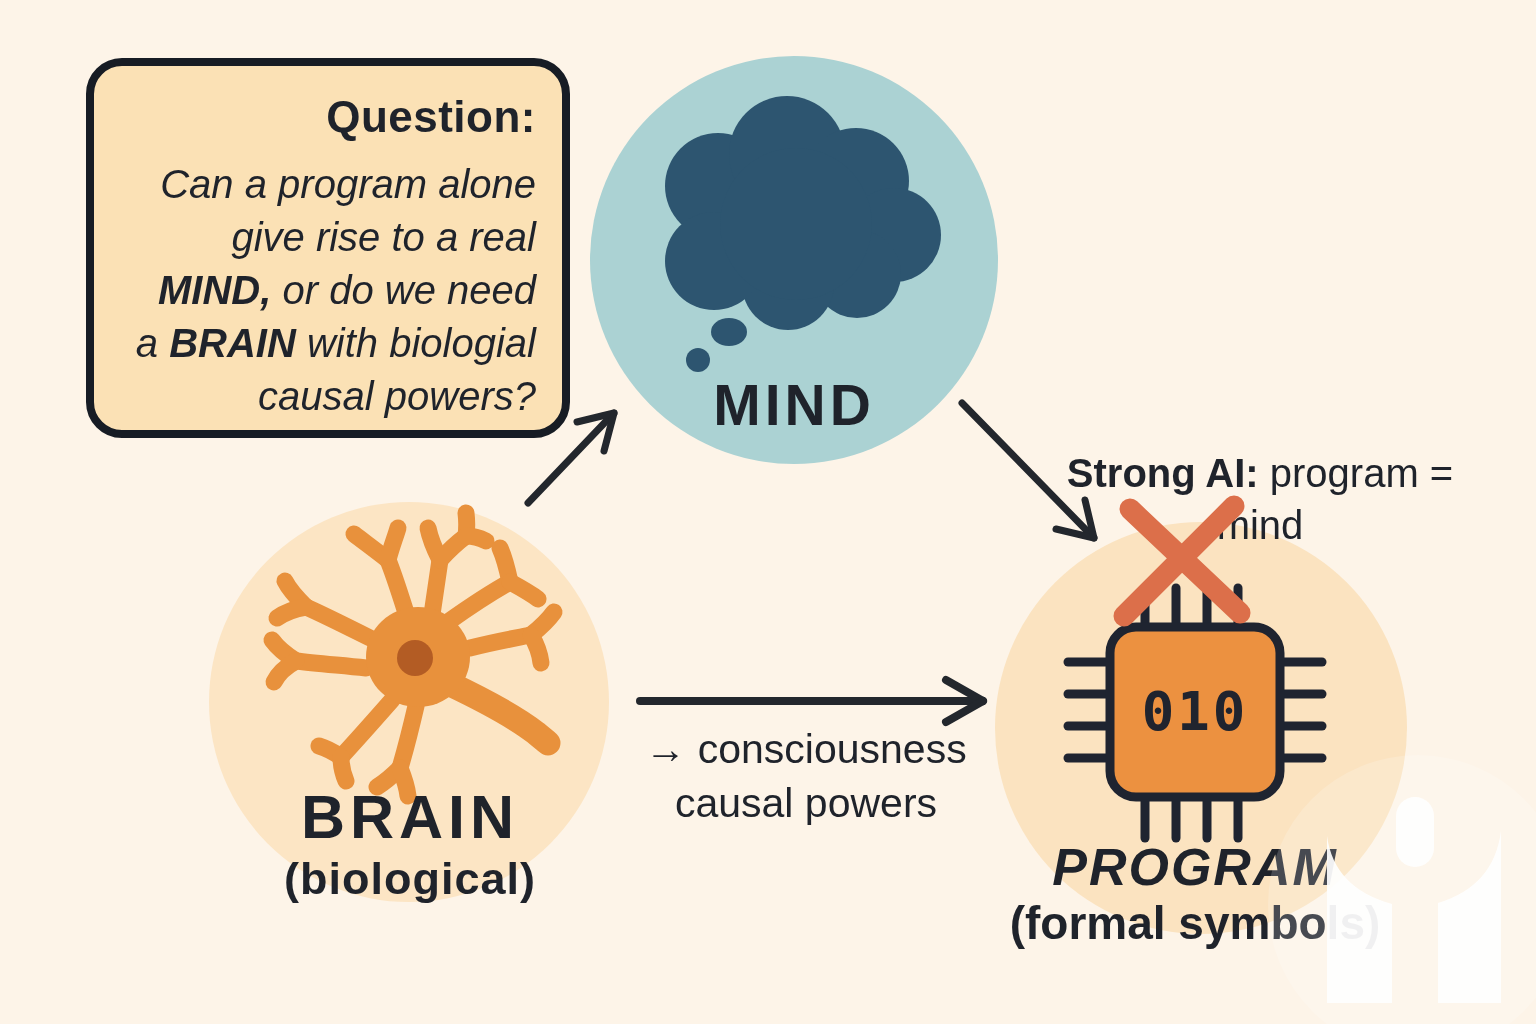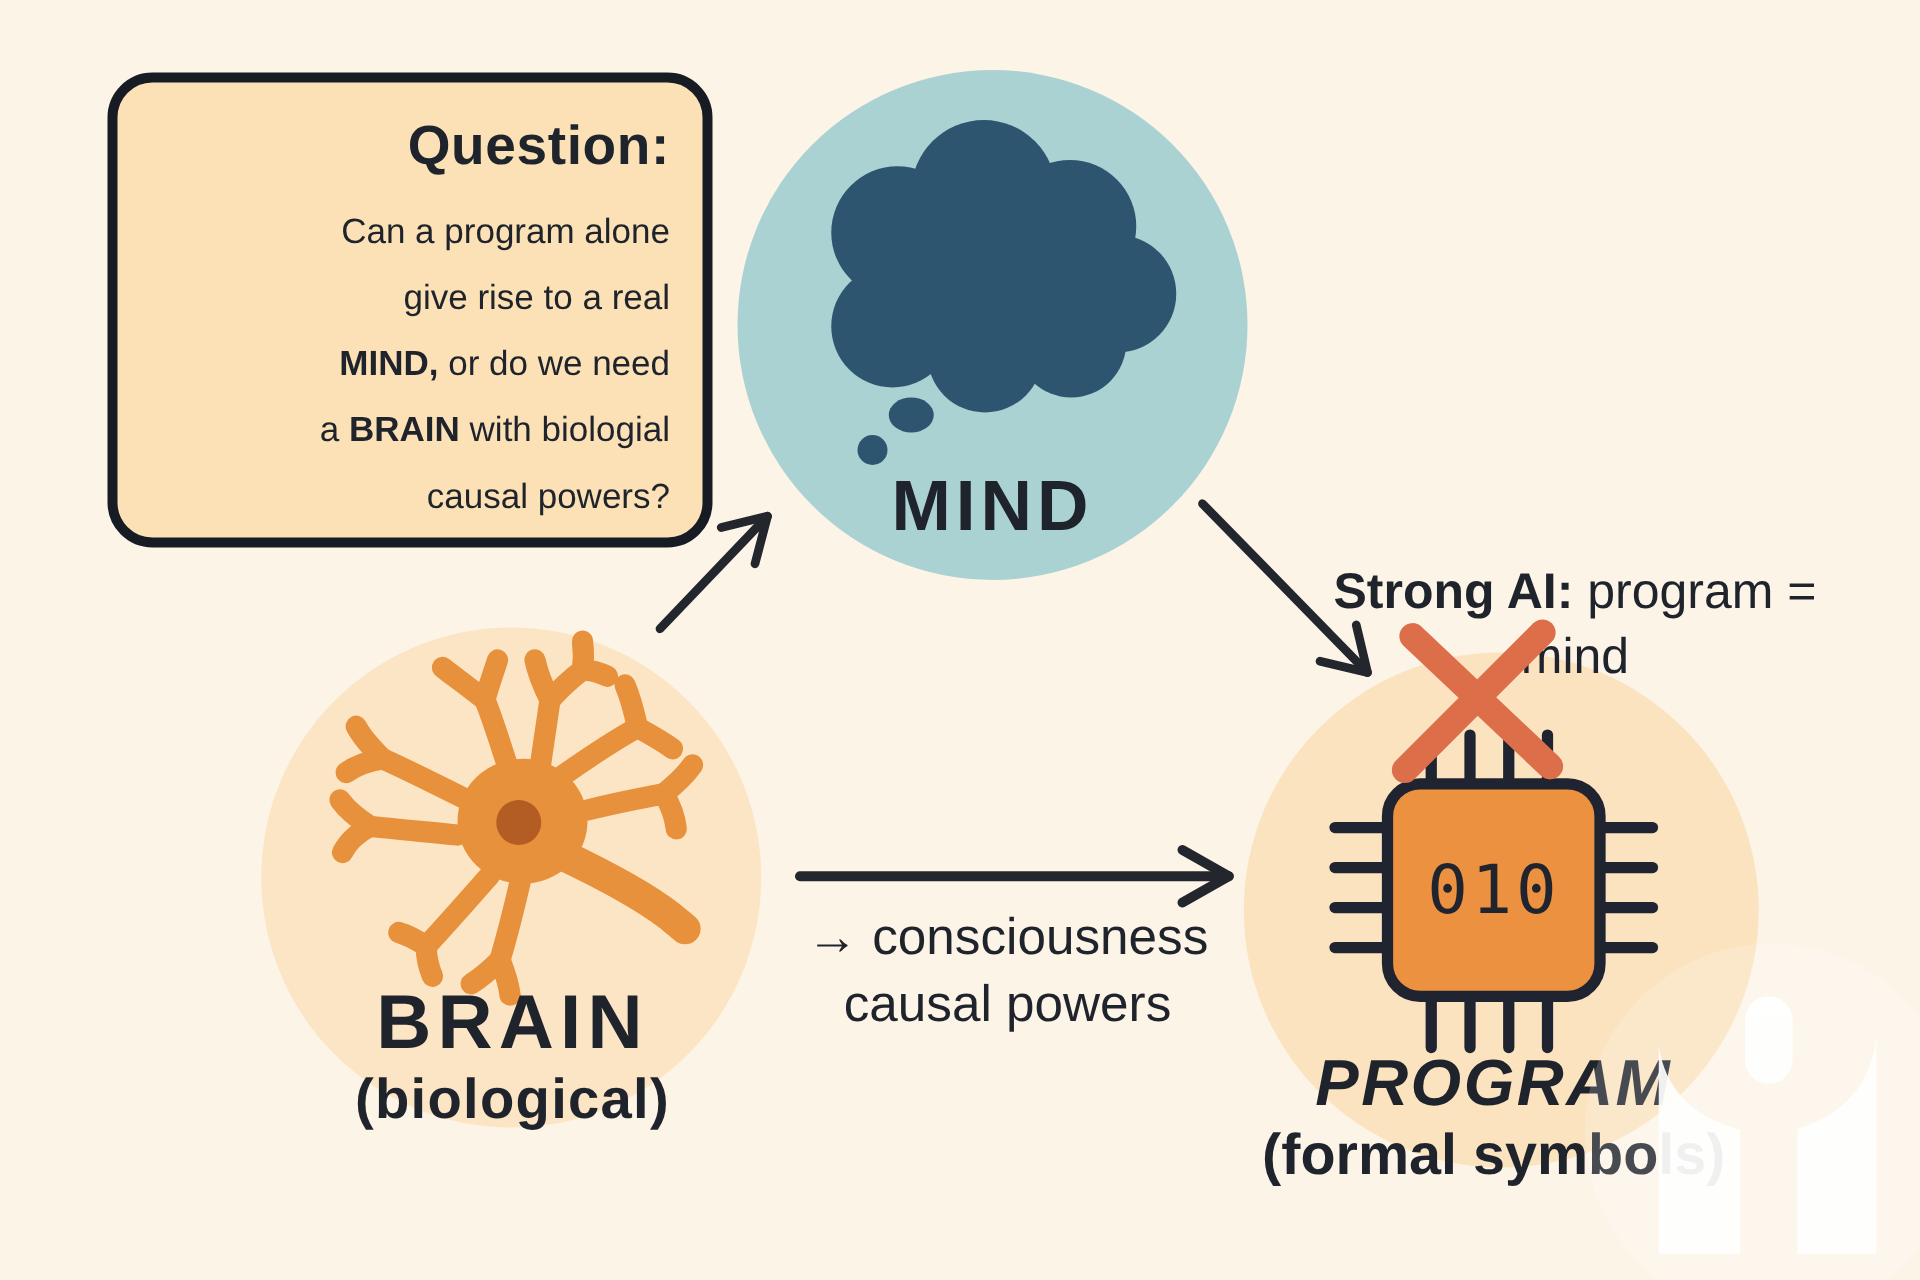--- a/index.html
+++ b/index.html
@@ -20,38 +20,38 @@
 
   .txt{position:absolute;z-index:3;}
   .center{text-align:center;}
 
   .qbox{
     position:absolute;left:86px;top:58px;width:484px;height:380px;
     background:#fbe1b5;border:8px solid #171c24;border-radius:36px;
     box-sizing:border-box;padding:20px 26px;z-index:3;text-align:right;
   }
   .qtitle{font-size:44px;font-weight:bold;margin:6px 0 16px 6px;letter-spacing:0.5px;}
-  .qbody{font-size:28px;line-height:53px;margin-left:6px;white-space:nowrap;}
+  .qbody{font-size:40px;line-height:53px;margin-left:6px;white-space:nowrap;font-style:italic;}
   .qbody strong{font-weight:bold;}
 
   .node-label{font-weight:bold;}
   #mind-label{left:594px;top:372px;width:400px;font-size:57px;letter-spacing:4px;}
   #brain-label{left:210px;top:782px;width:400px;font-size:61px;letter-spacing:5px;}
   #brain-sublabel{left:210px;top:853px;width:400px;font-size:45px;font-weight:bold;letter-spacing:1px;}
   #program-label{left:995px;top:837px;width:400px;font-size:52px;letter-spacing:2px;font-style:italic;}
   #program-sublabel{left:985px;top:896px;width:420px;font-size:46px;font-weight:bold;}
 
   #strong-ai{left:1035px;top:447px;width:450px;font-size:40px;line-height:52px;}
   #strong-ai strong{font-weight:bold;}
   #causal{left:620px;top:722px;width:372px;font-size:41px;line-height:54px;}
 
   #chip-digits{
     left:1110px;top:627px;width:170px;height:170px;
     display:flex;flex-direction:column;justify-content:center;align-items:center;
-    font-family:"DejaVu Sans Mono", monospace;font-weight:normal;
+    font-family:"DejaVu Sans Mono", monospace;font-weight:bold;
     font-size:54px;line-height:62px;letter-spacing:3px;color:#20242e;
   }
 </style>
 </head>
 <body>
 
 <div class="stage">
 
   <div class="circle" id="mind-circle"></div>
   <div class="circle" id="brain-circle"></div>

